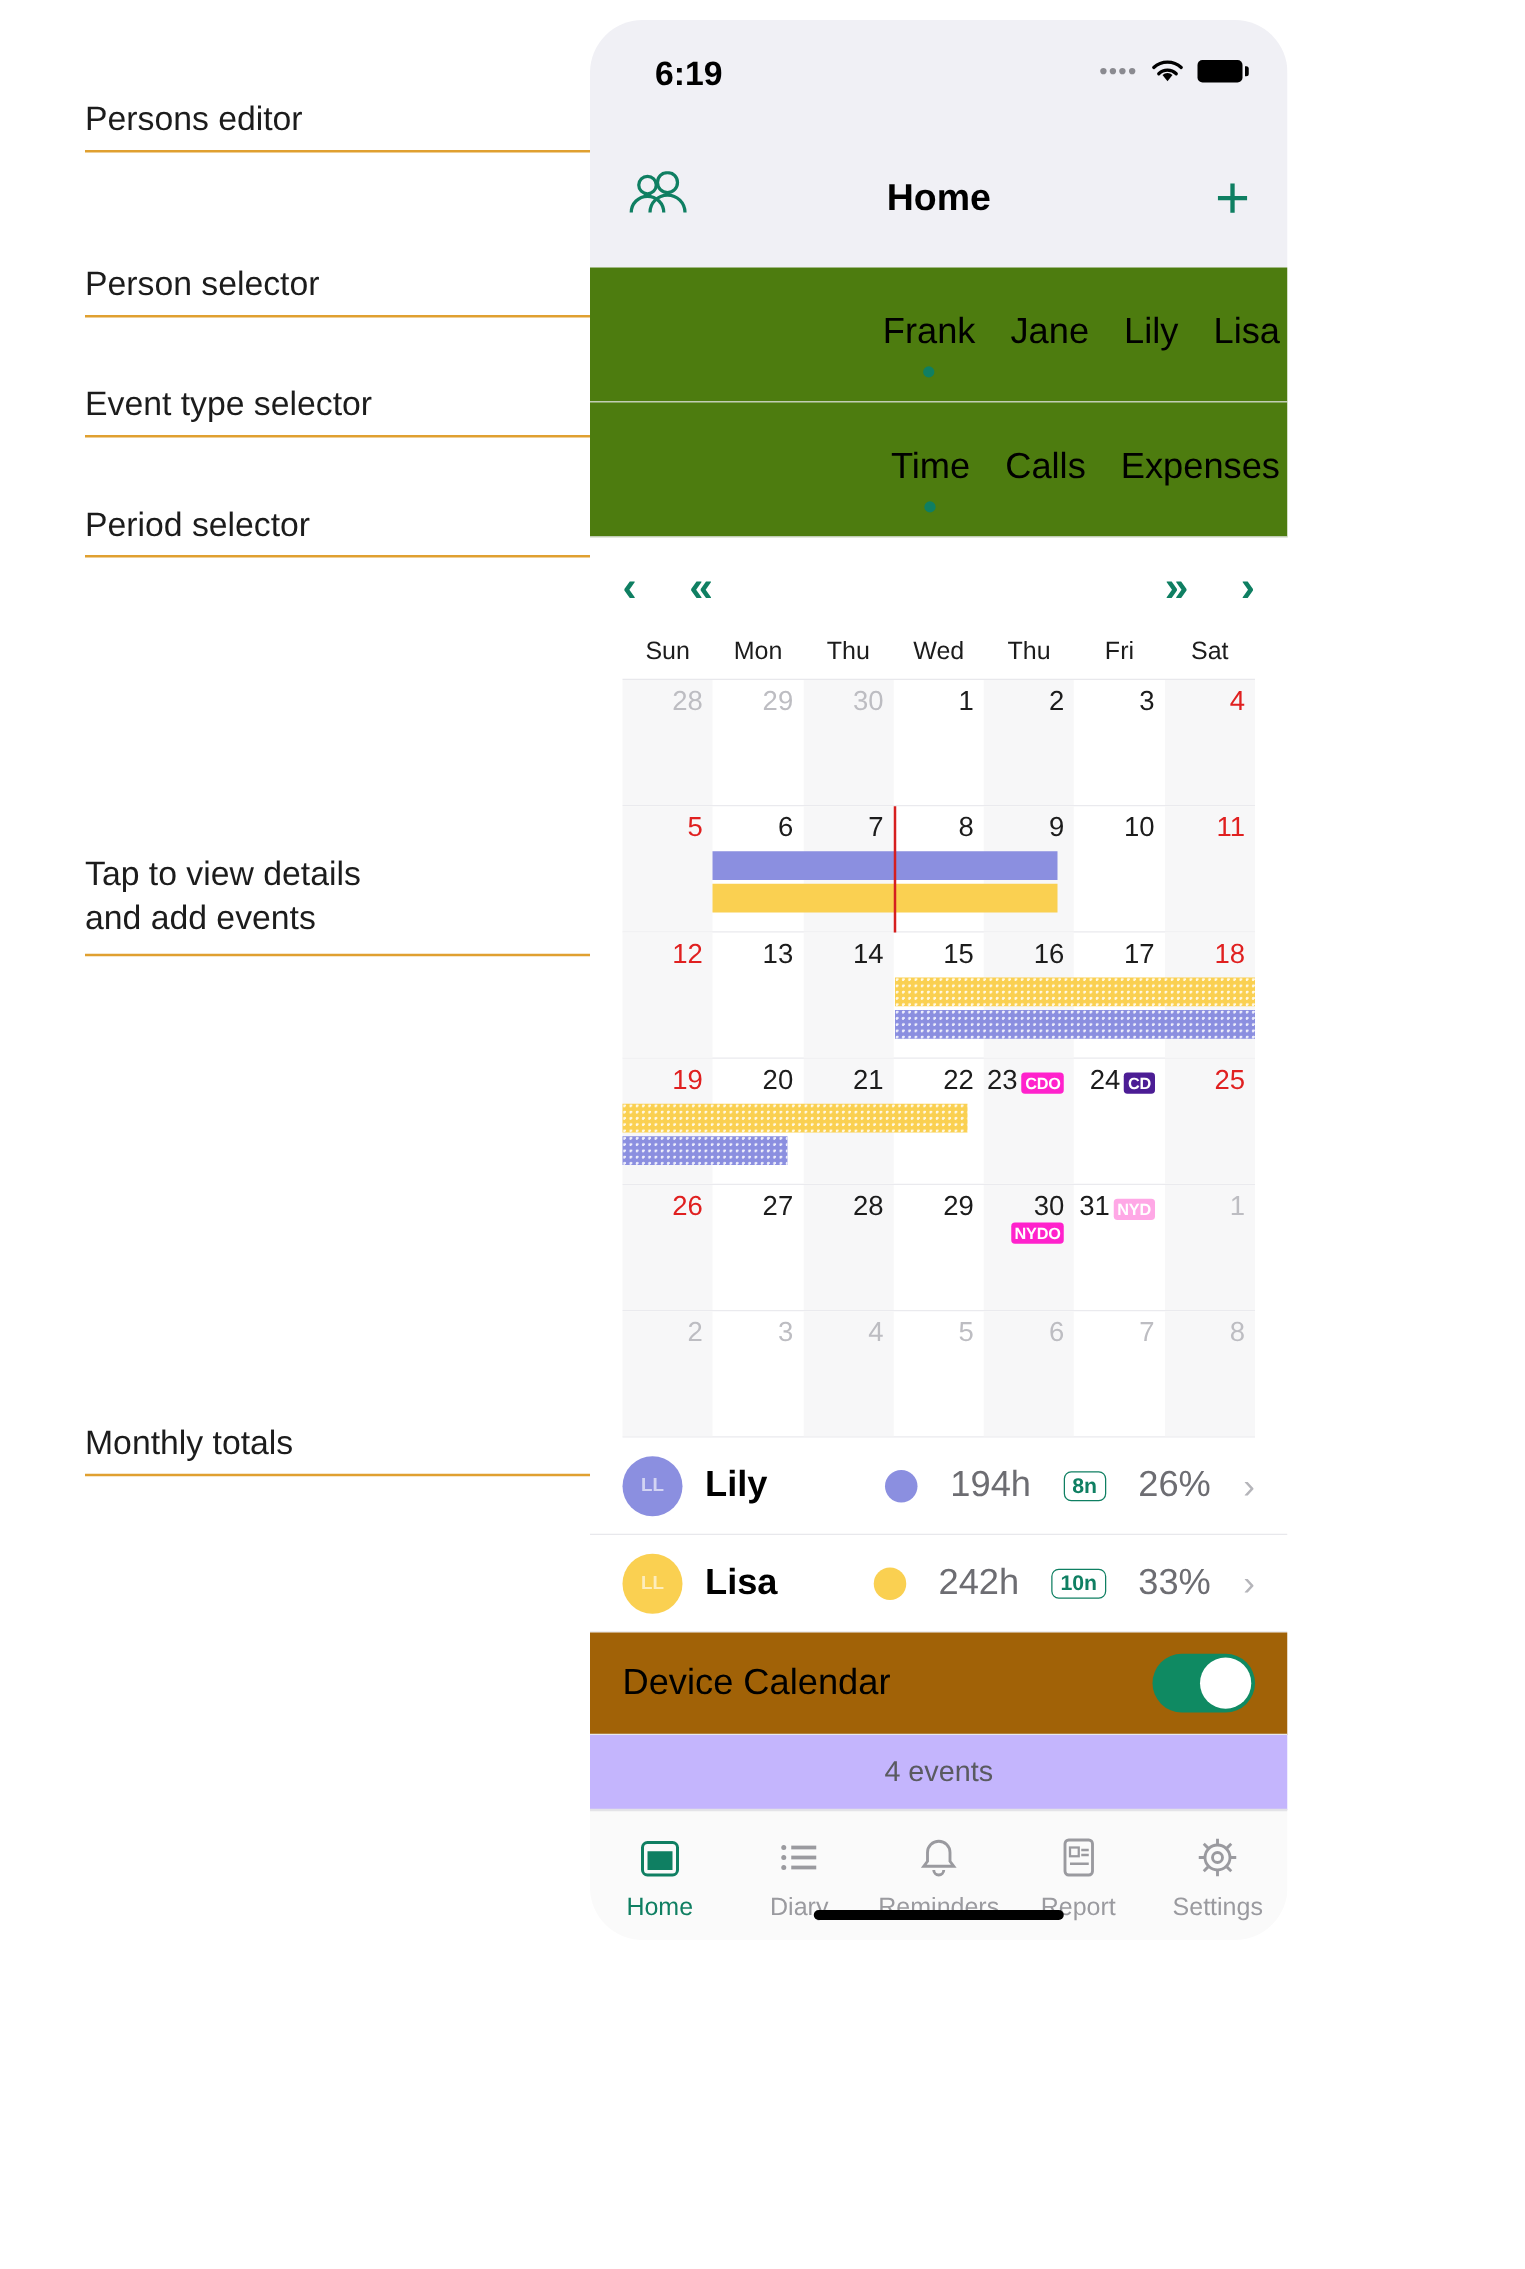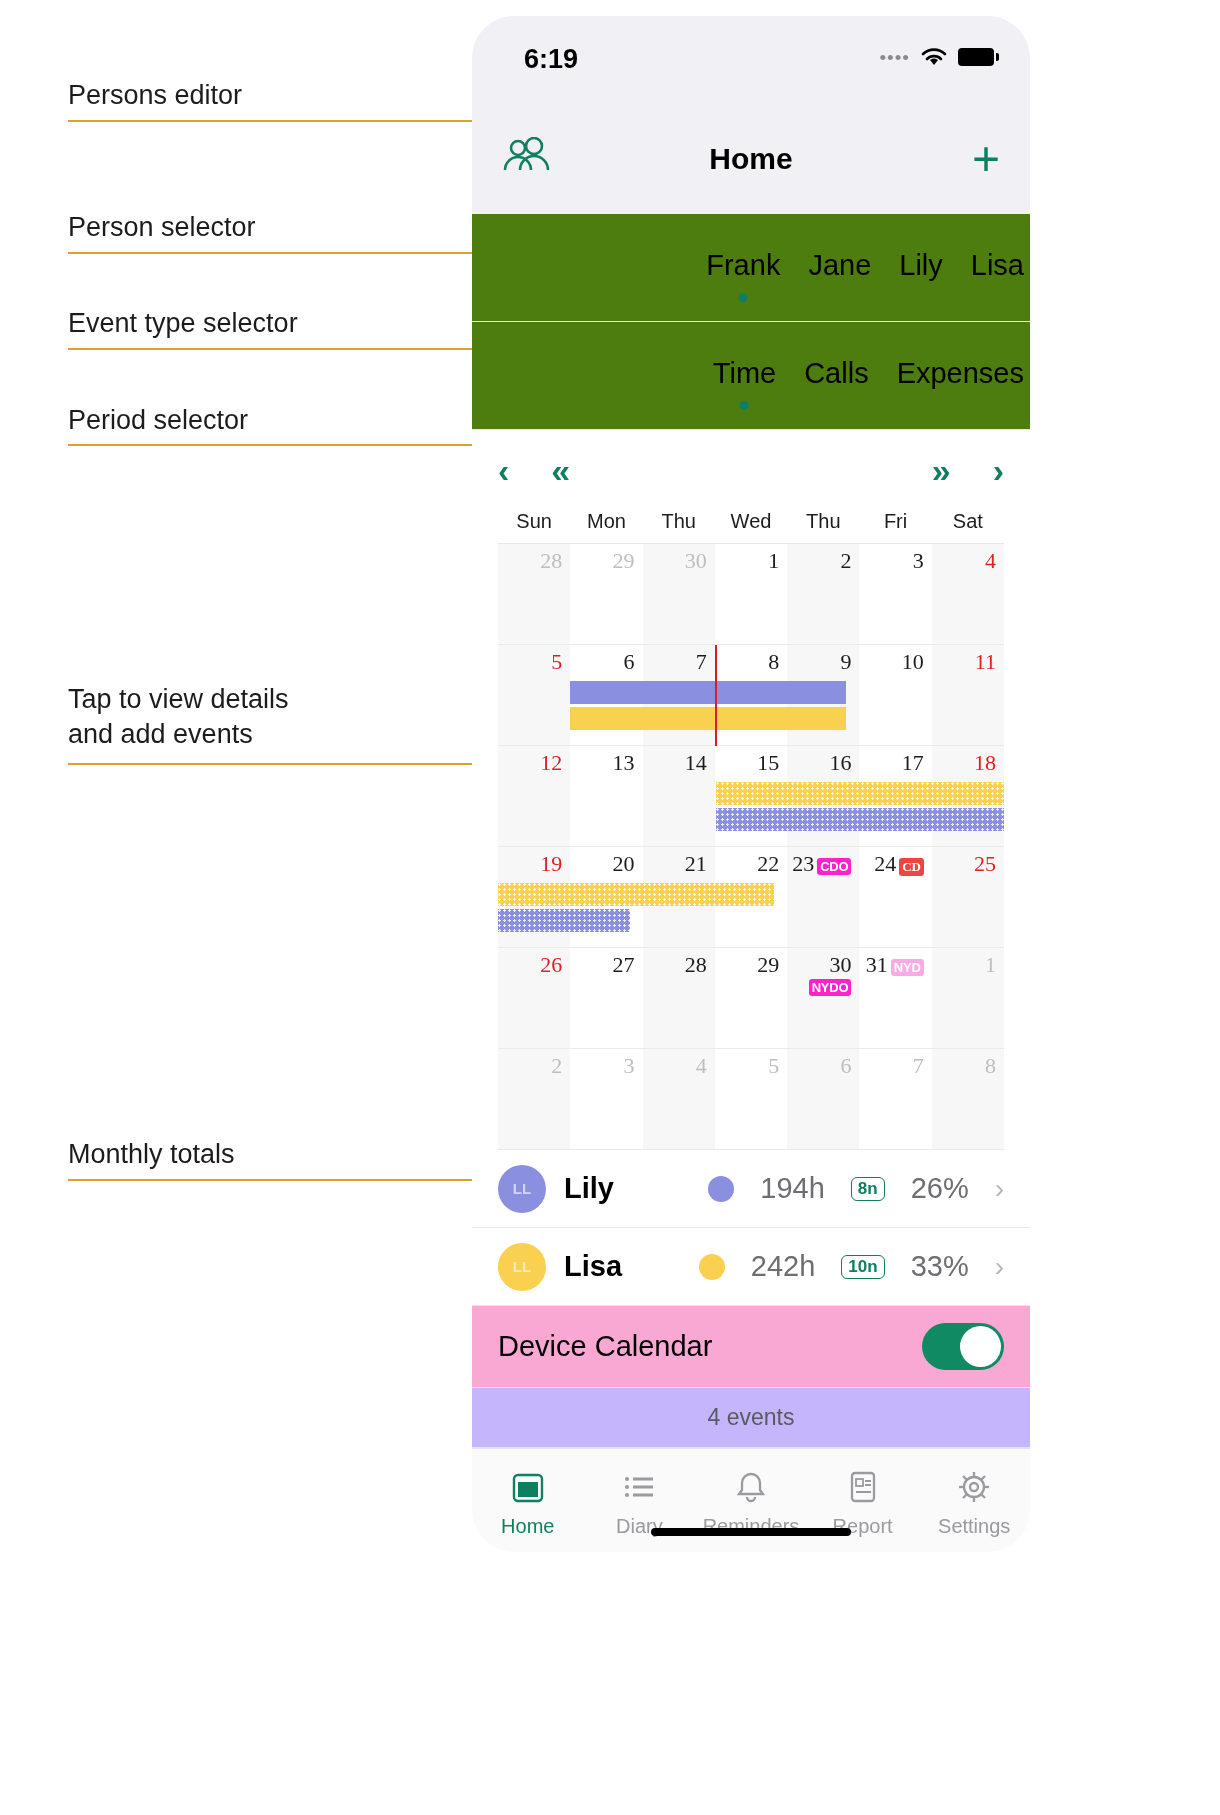--- a/index.html
+++ b/index.html
@@ -140,21 +140,21 @@
     height: 101px;
     border-bottom: 1px solid #eaeaee;
     position: relative;
   }
   .cal-cell {
     position: relative;
     padding: 4px 8px 0 0;
     text-align: right;
   }
   .cal-cell.shaded { background: #f7f7f8; }
-  .daynum { font-size: 22px; color: #1c1c1c; display:inline-block;font-family:Liberation Serif, serif; }
+  .daynum { font-size: 22px; color: #1c1c1c; display:inline-block; }
   .daynum.muted { color: #bdbdc2; }
   .daynum.weekend { color: #e02020; }
   .today-line {
     position: absolute; width: 2px; background: #d61f1f;
     z-index: 5;
   }
   .badge {
     display:inline-block;
     font-size: 13px; font-weight: bold;
     padding: 1px 3px; border-radius: 3px;
@@ -195,21 +195,21 @@
     border: 1.5px solid #0f7f62; border-radius: 6px;
     padding: 1px 6px; font-size: 17px; color: #0f7f62;
     font-weight: bold;
   }
   .total-pct { font-size: 29px; color: #6d6d72; }
   .chev { color: #b5b5ba; font-size: 28px; line-height: 1; }
 
   
   .dev-row {
     height: 82px; display:flex; align-items:center;
-    padding: 0 26px; background: #f9a8d4;
+    padding: 0 26px; background: #a16207;
     border-bottom: 1px solid #e8e8ec;
   }
   .dev-label { font-size: 29px; color: #000; }
   .toggle {
     margin-left:auto; width: 82px; height: 47px;
     border-radius: 24px; background: #0f8a62;
     position: relative;
   }
   .toggle::after {
     content:""; position:absolute; right: 3px; top: 3px;
@@ -361,21 +361,21 @@
         <div class="cal-cell shaded"><span class="daynum weekend">18</span></div>
         <div class="bar dotted" style="left: 43.1429%; width: 56.8571%; top: 36px; background: radial-gradient(circle at 1.5px 1.5px, rgba(255, 255, 255, 0.85) 1.1px, transparent 1.2px) 0% 0% / 5px 5px,  0% 0% / auto rgb(250, 208, 81);"></div>
         <div class="bar dotted" style="left: 43.1429%; width: 56.8571%; top: 62px; background: radial-gradient(circle at 1.5px 1.5px, rgba(255, 255, 255, 0.85) 1.1px, transparent 1.2px) 0% 0% / 5px 5px,  0% 0% / auto rgb(139, 143, 224);"></div>
       </div>
       <div class="cal-week">
         <div class="cal-cell shaded"><span class="daynum weekend">19</span></div>
         <div class="cal-cell"><span class="daynum">20</span></div>
         <div class="cal-cell shaded"><span class="daynum">21</span></div>
         <div class="cal-cell"><span class="daynum">22</span></div>
         <div class="cal-cell shaded"><span class="daynum">23</span><span class="badge" style="background: rgb(255, 34, 204);">CDO</span></div>
-        <div class="cal-cell"><span class="daynum">24</span><span class="badge" style="background: #ef4444; font-family: Liberation Serif, serif;">CD</span></div>
+        <div class="cal-cell"><span class="daynum">24</span><span class="badge" style="background: #4c1d95;">CD</span></div>
         <div class="cal-cell shaded"><span class="daynum weekend">25</span></div>
         <div class="bar dotted" style="left: 0%; width: 54.5714%; top: 36px; background: radial-gradient(circle at 1.5px 1.5px, rgba(255, 255, 255, 0.85) 1.1px, transparent 1.2px) 0% 0% / 5px 5px,  0% 0% / auto rgb(250, 208, 81);"></div>
         <div class="bar dotted" style="left: 0%; width: 26%; top: 62px; background: radial-gradient(circle at 1.5px 1.5px, rgba(255, 255, 255, 0.85) 1.1px, transparent 1.2px) 0% 0% / 5px 5px,  0% 0% / auto rgb(139, 143, 224);"></div>
       </div>
       <div class="cal-week">
         <div class="cal-cell shaded"><span class="daynum weekend">26</span></div>
         <div class="cal-cell"><span class="daynum">27</span></div>
         <div class="cal-cell shaded"><span class="daynum">28</span></div>
         <div class="cal-cell"><span class="daynum">29</span></div>
         <div class="cal-cell shaded"><span class="daynum">30</span><span class="badge" style="background: rgb(255, 34, 204);">NYDO</span></div>

